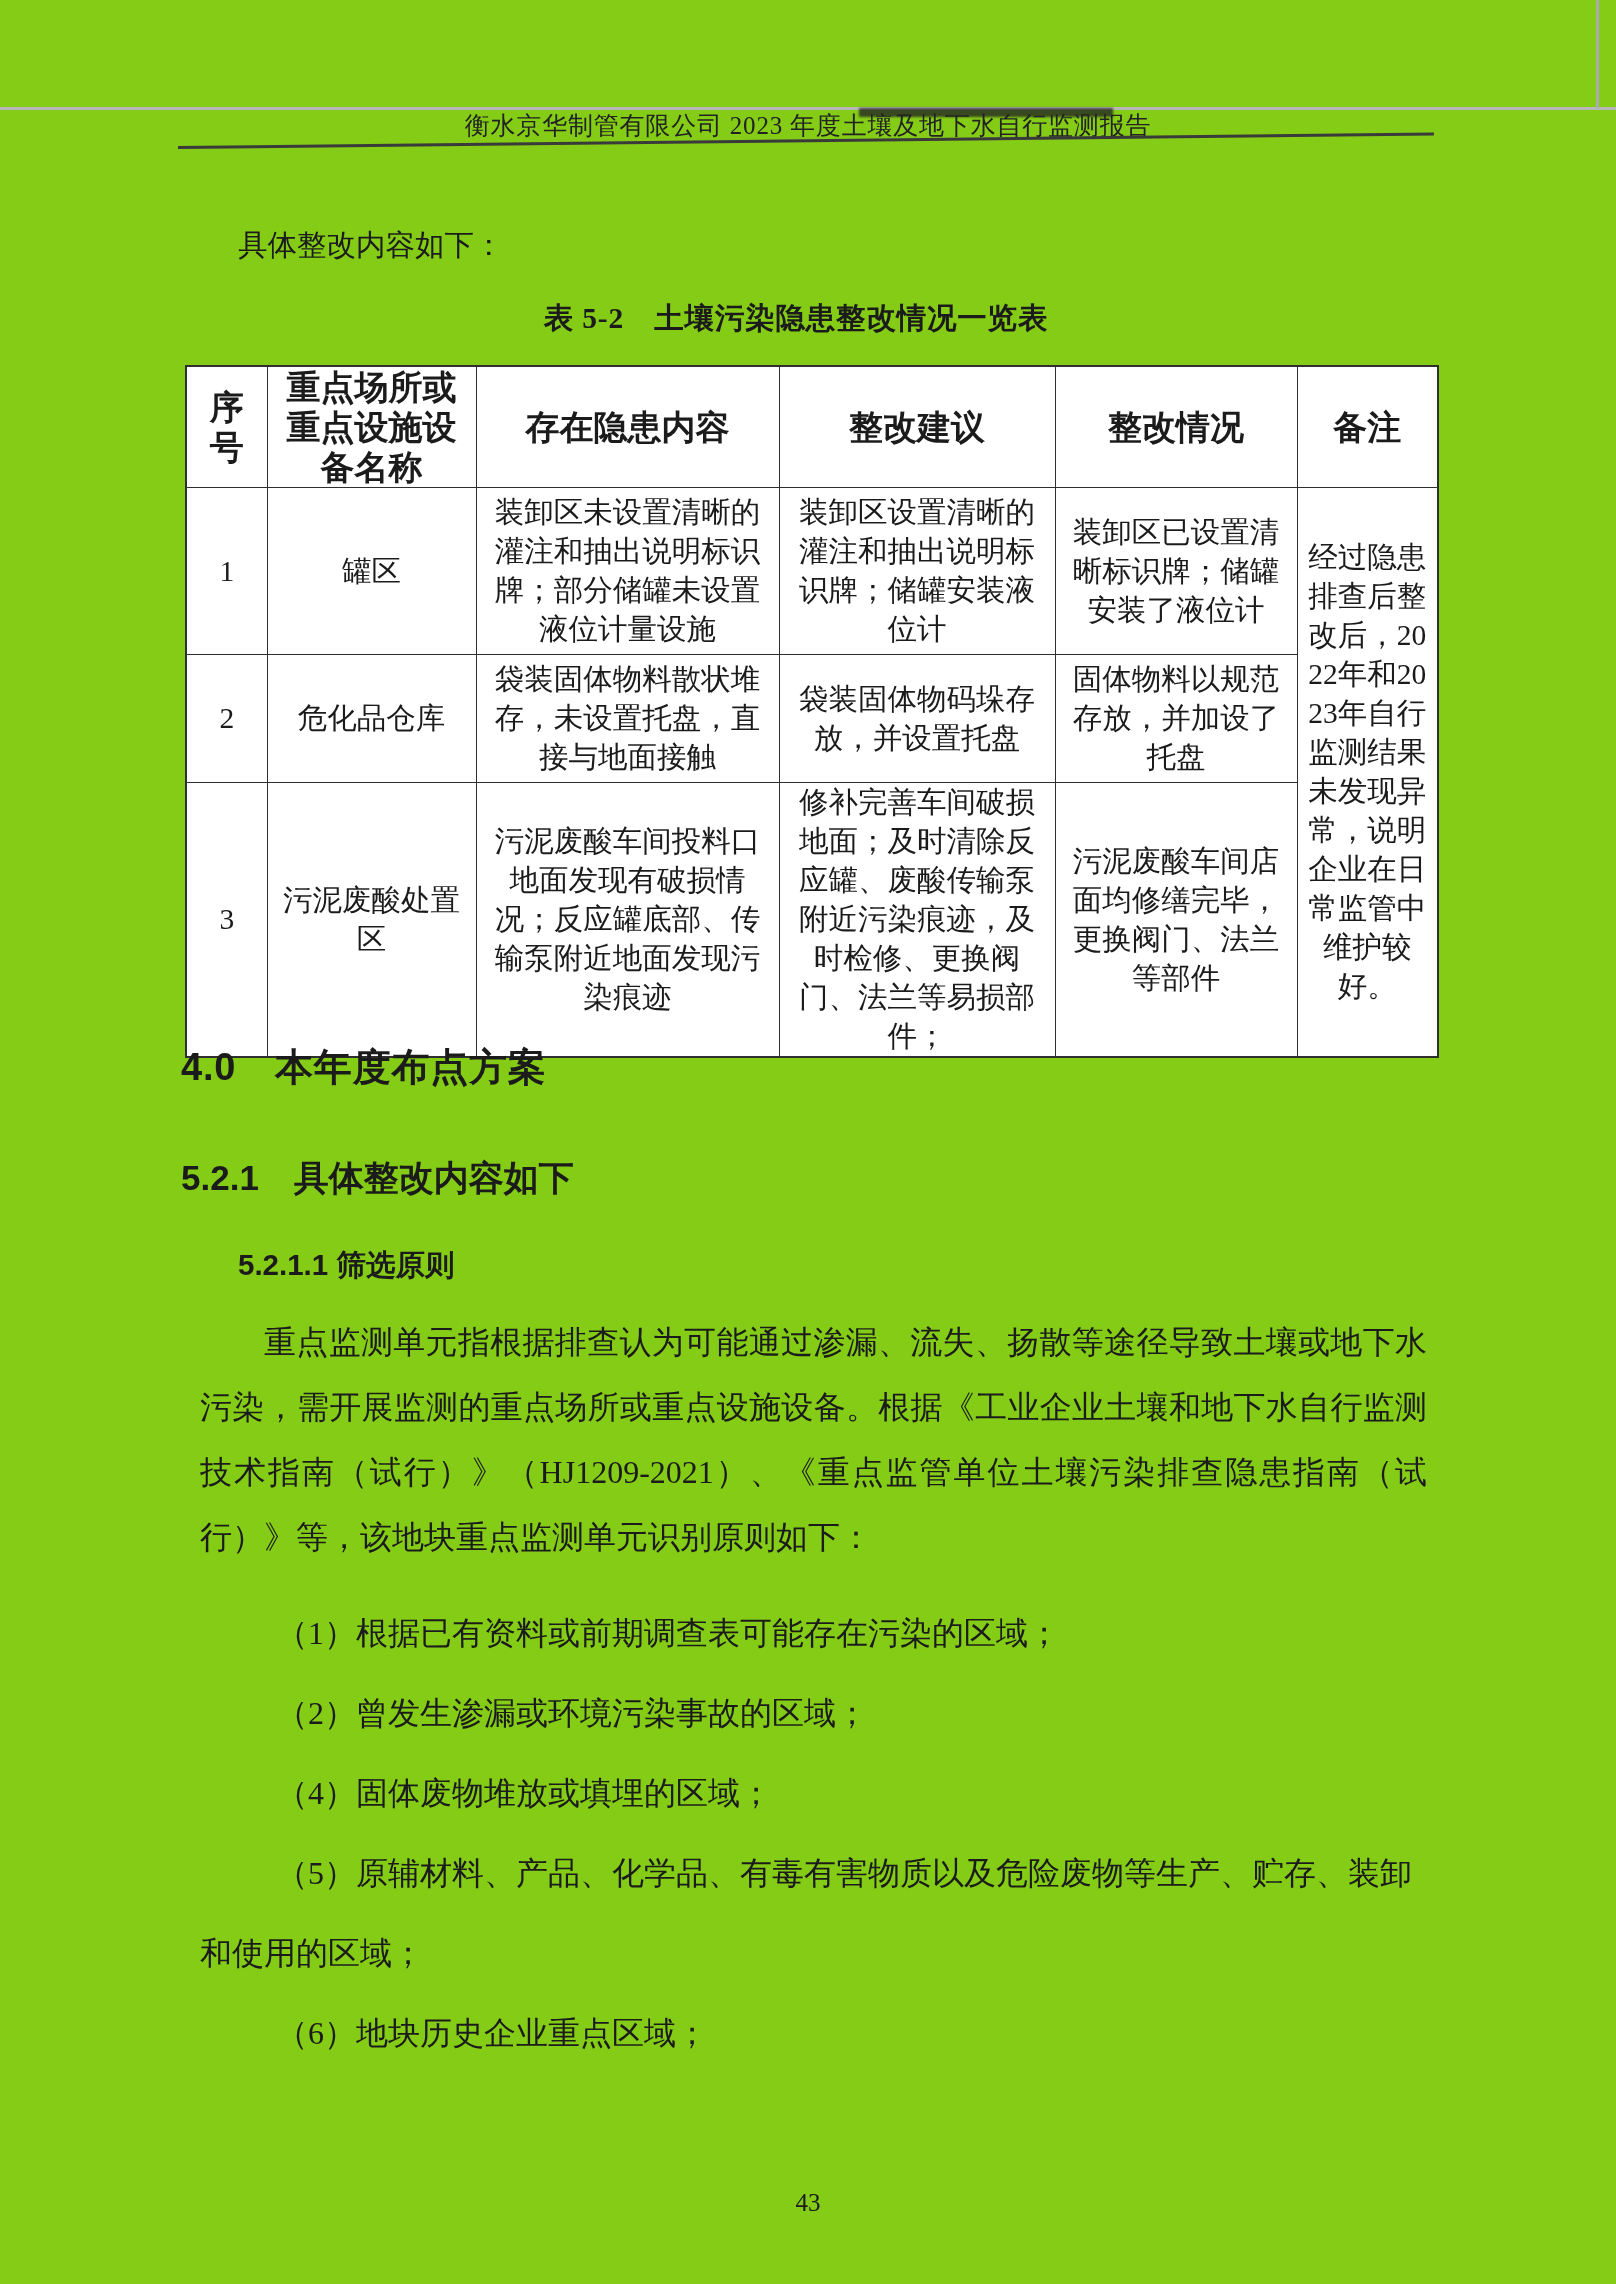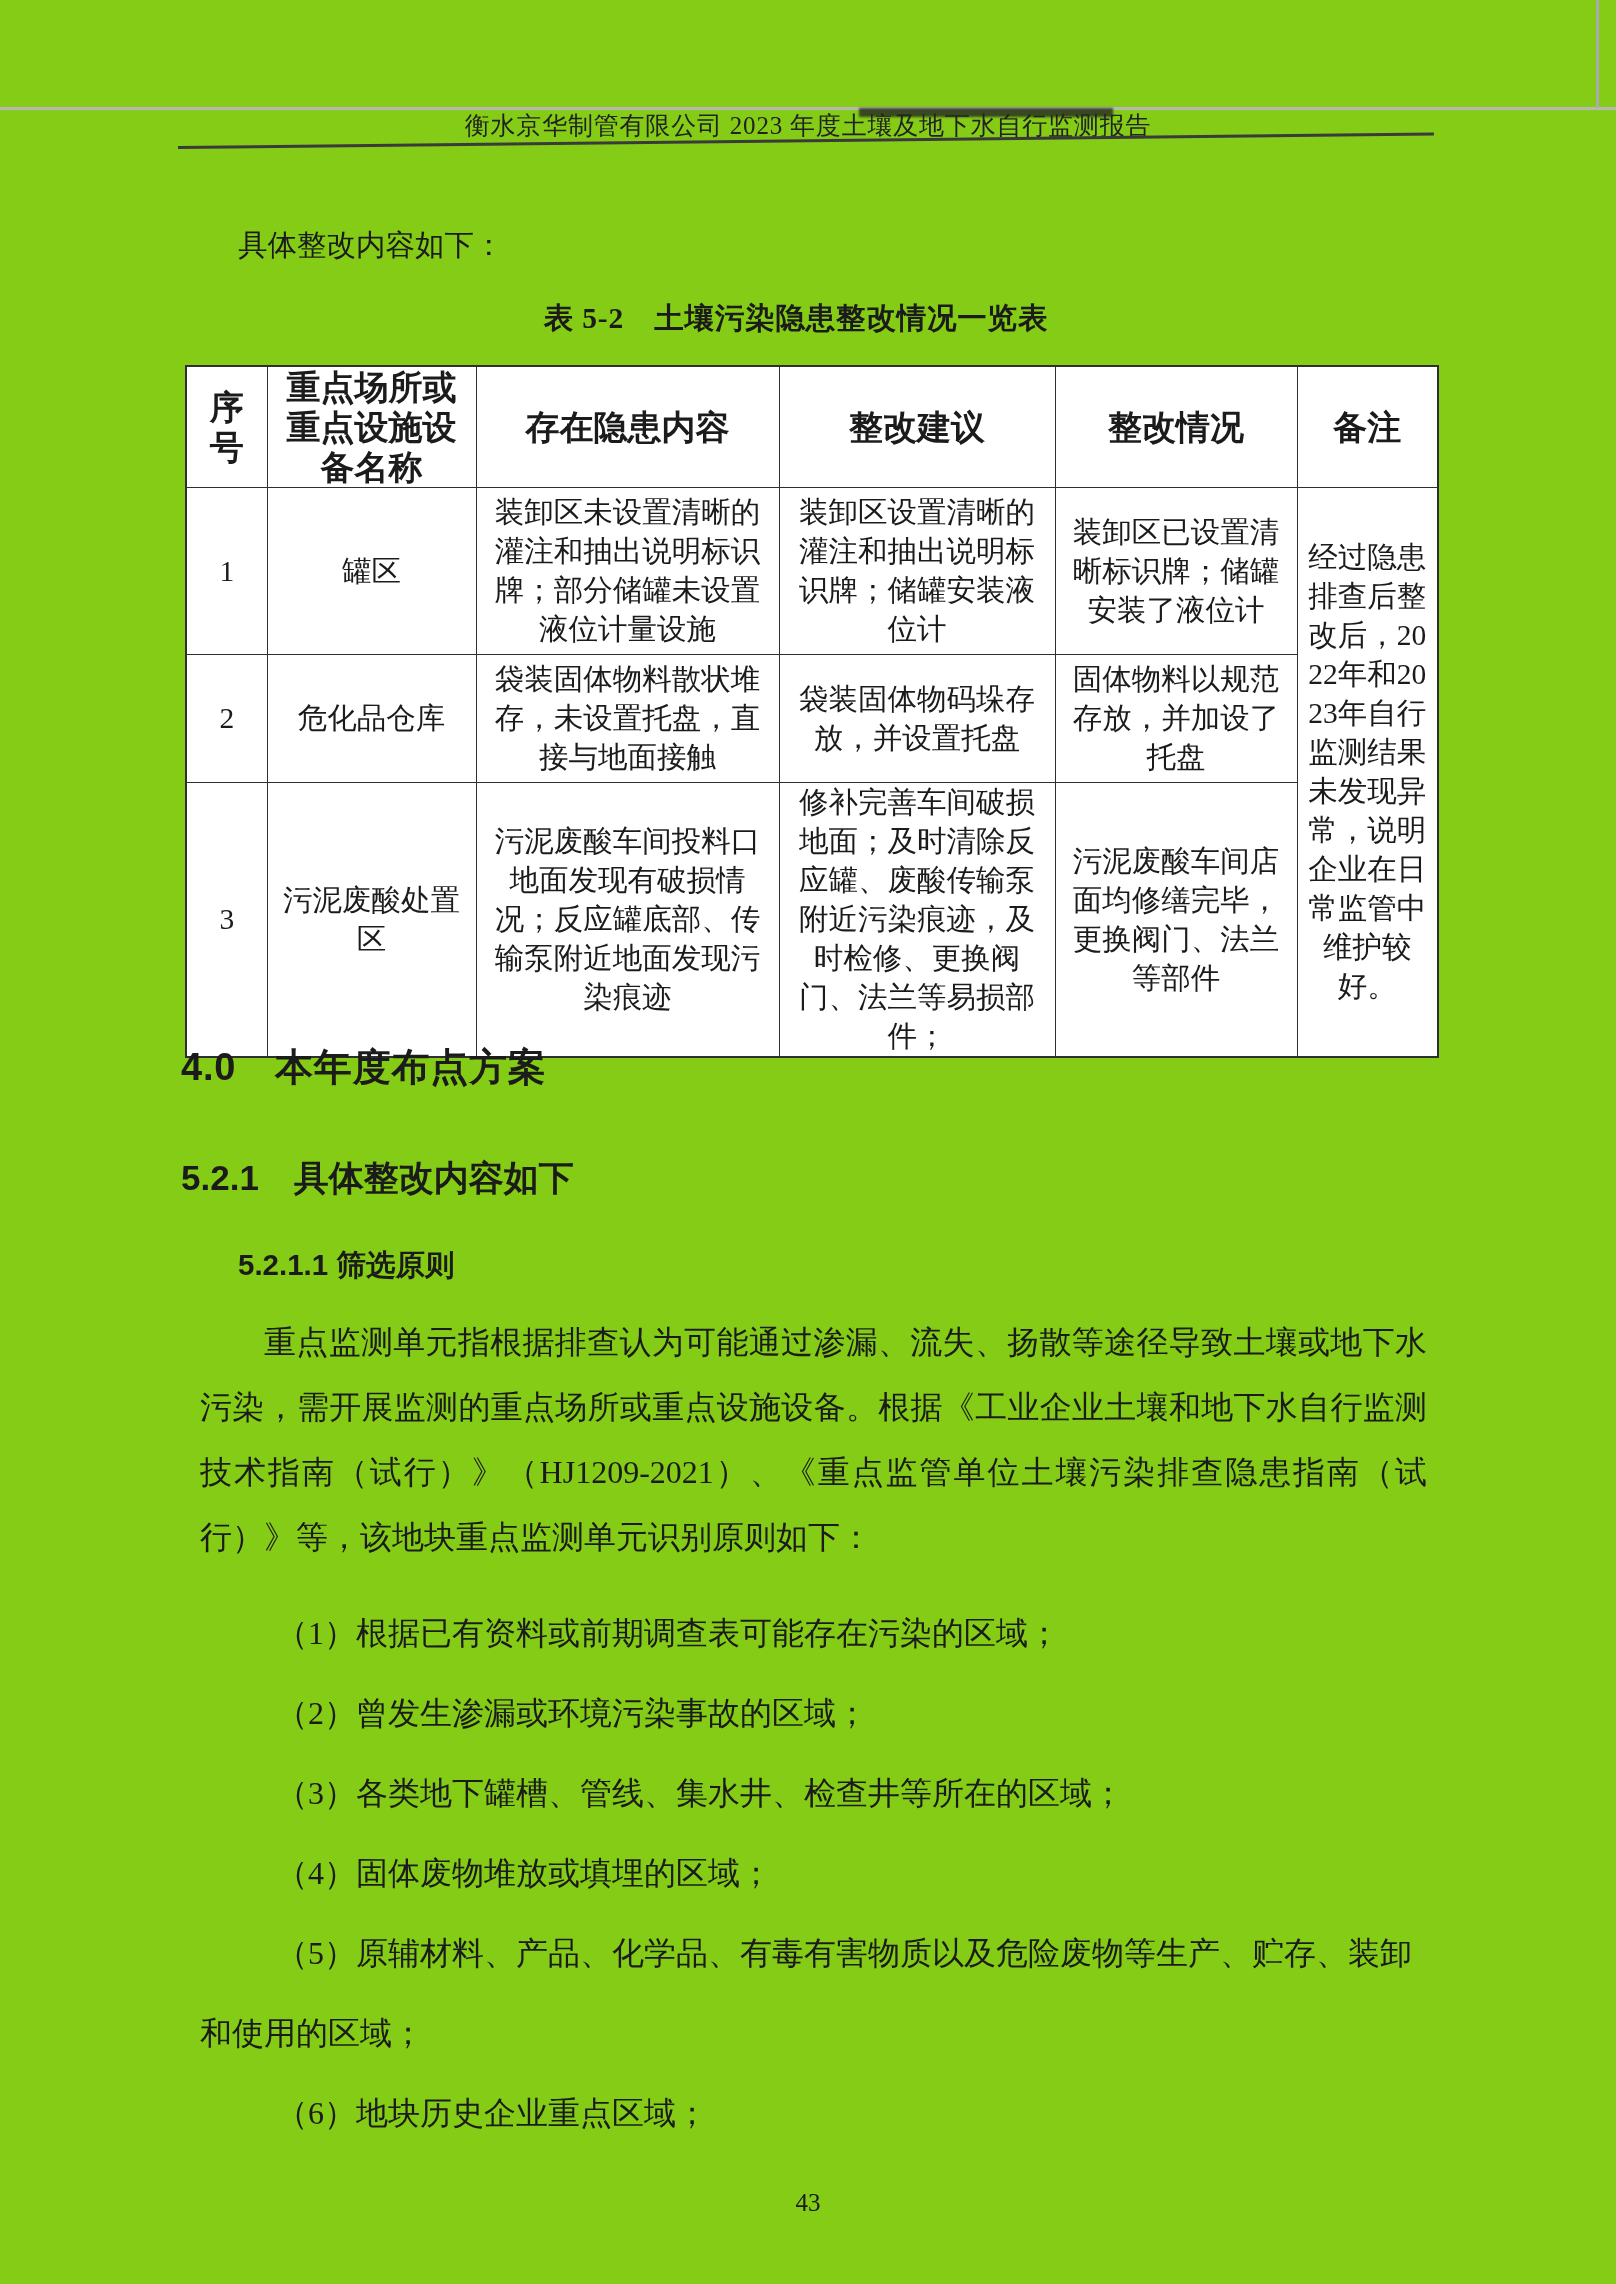--- a/index.html
+++ b/index.html
@@ -149,21 +149,20 @@
 
   <div class="h-52">4.0　本年度布点方案</div>
   <div class="h-521">5.2.1　具体整改内容如下</div>
   <div class="h-5211">5.2.1.1 筛选原则</div>
 
   <div class="para">重点监测单元指根据排查认为可能通过渗漏、流失、扬散等途径导致土壤或地下水污染，需开展监测的重点场所或重点设施设备。根据《工业企业土壤和地下水自行监测技术指南（试行）》（HJ1209-2021）、《重点监管单位土壤污染排查隐患指南（试行）》等，该地块重点监测单元识别原则如下：</div>
 
   <div class="rules">
     <div class="rule-item">（1）根据已有资料或前期调查表可能存在污染的区域；</div>
     <div class="rule-item">（2）曾发生渗漏或环境污染事故的区域；</div>
-    <div class="rule-item">（3）各类地下罐槽、管线、集水井、检查井等所在的区域；</div>
     <div class="rule-item">（4）固体废物堆放或填埋的区域；</div>
     <div class="rule-item">（5）原辅材料、产品、化学品、有毒有害物质以及危险废物等生产、贮存、装卸和使用的区域；</div>
     <div class="rule-item">（6）地块历史企业重点区域；</div>
   </div>
 
   <div class="page-num">43</div>
 
 </div>
 
 

